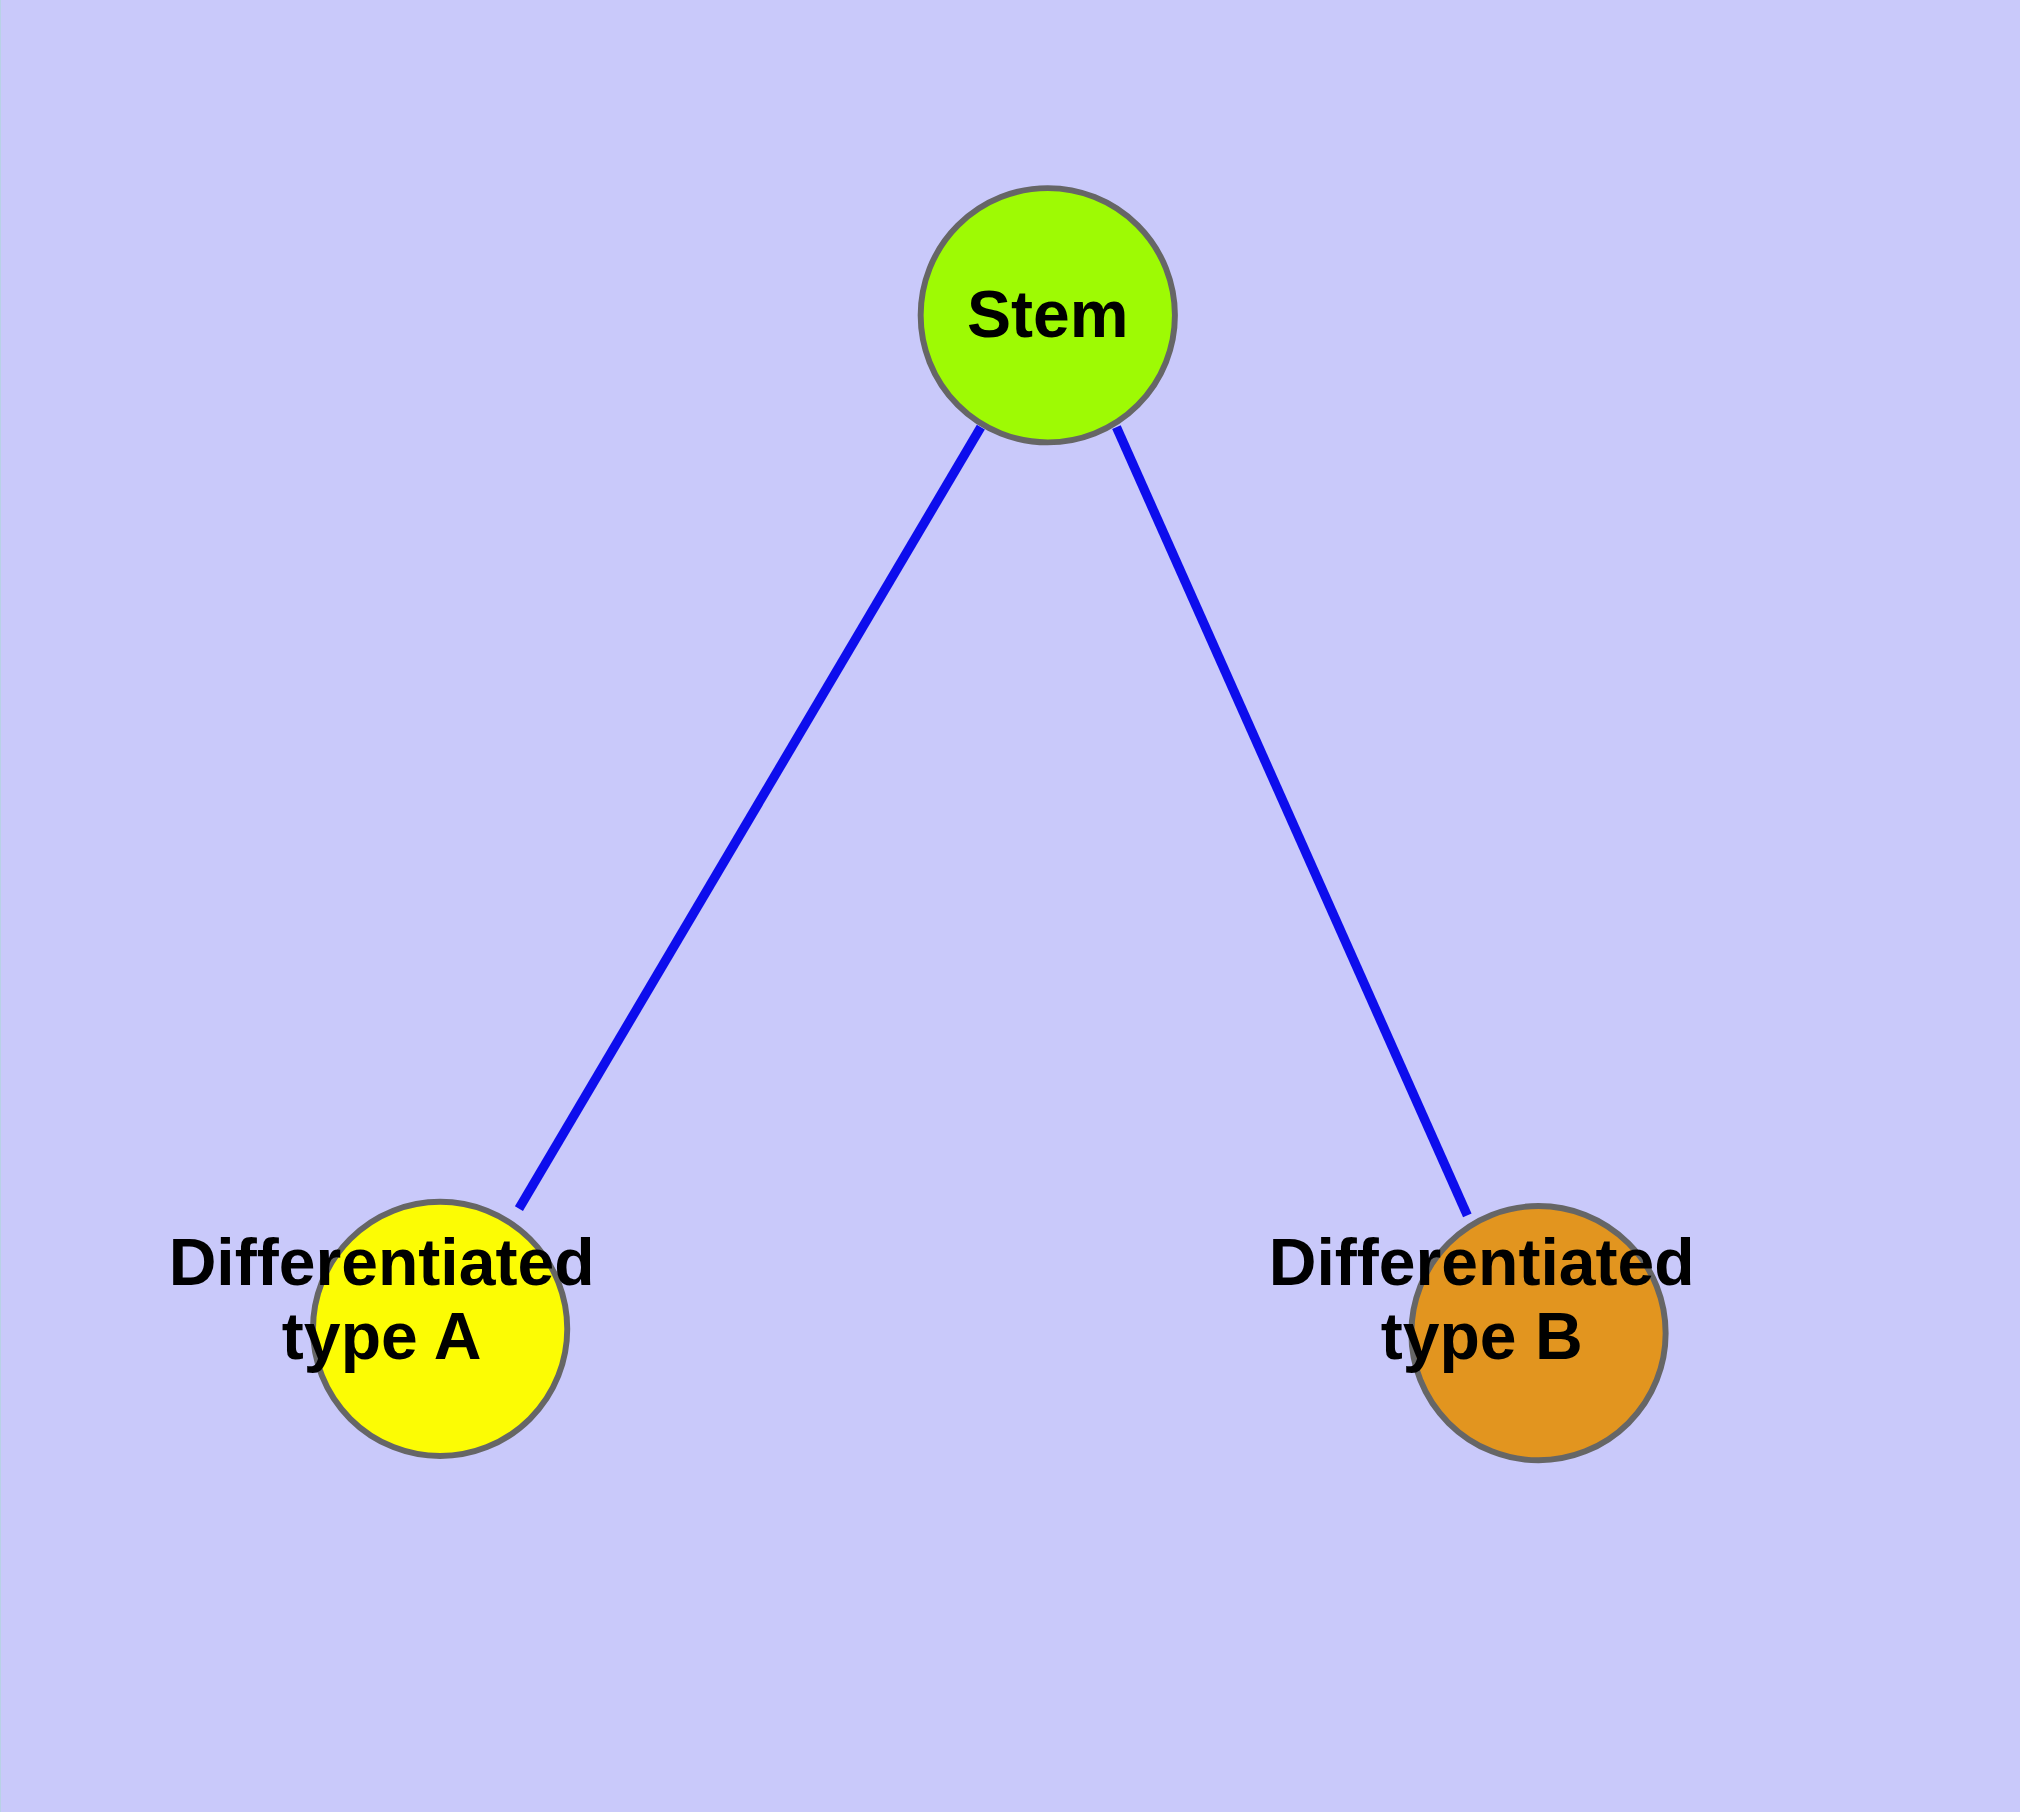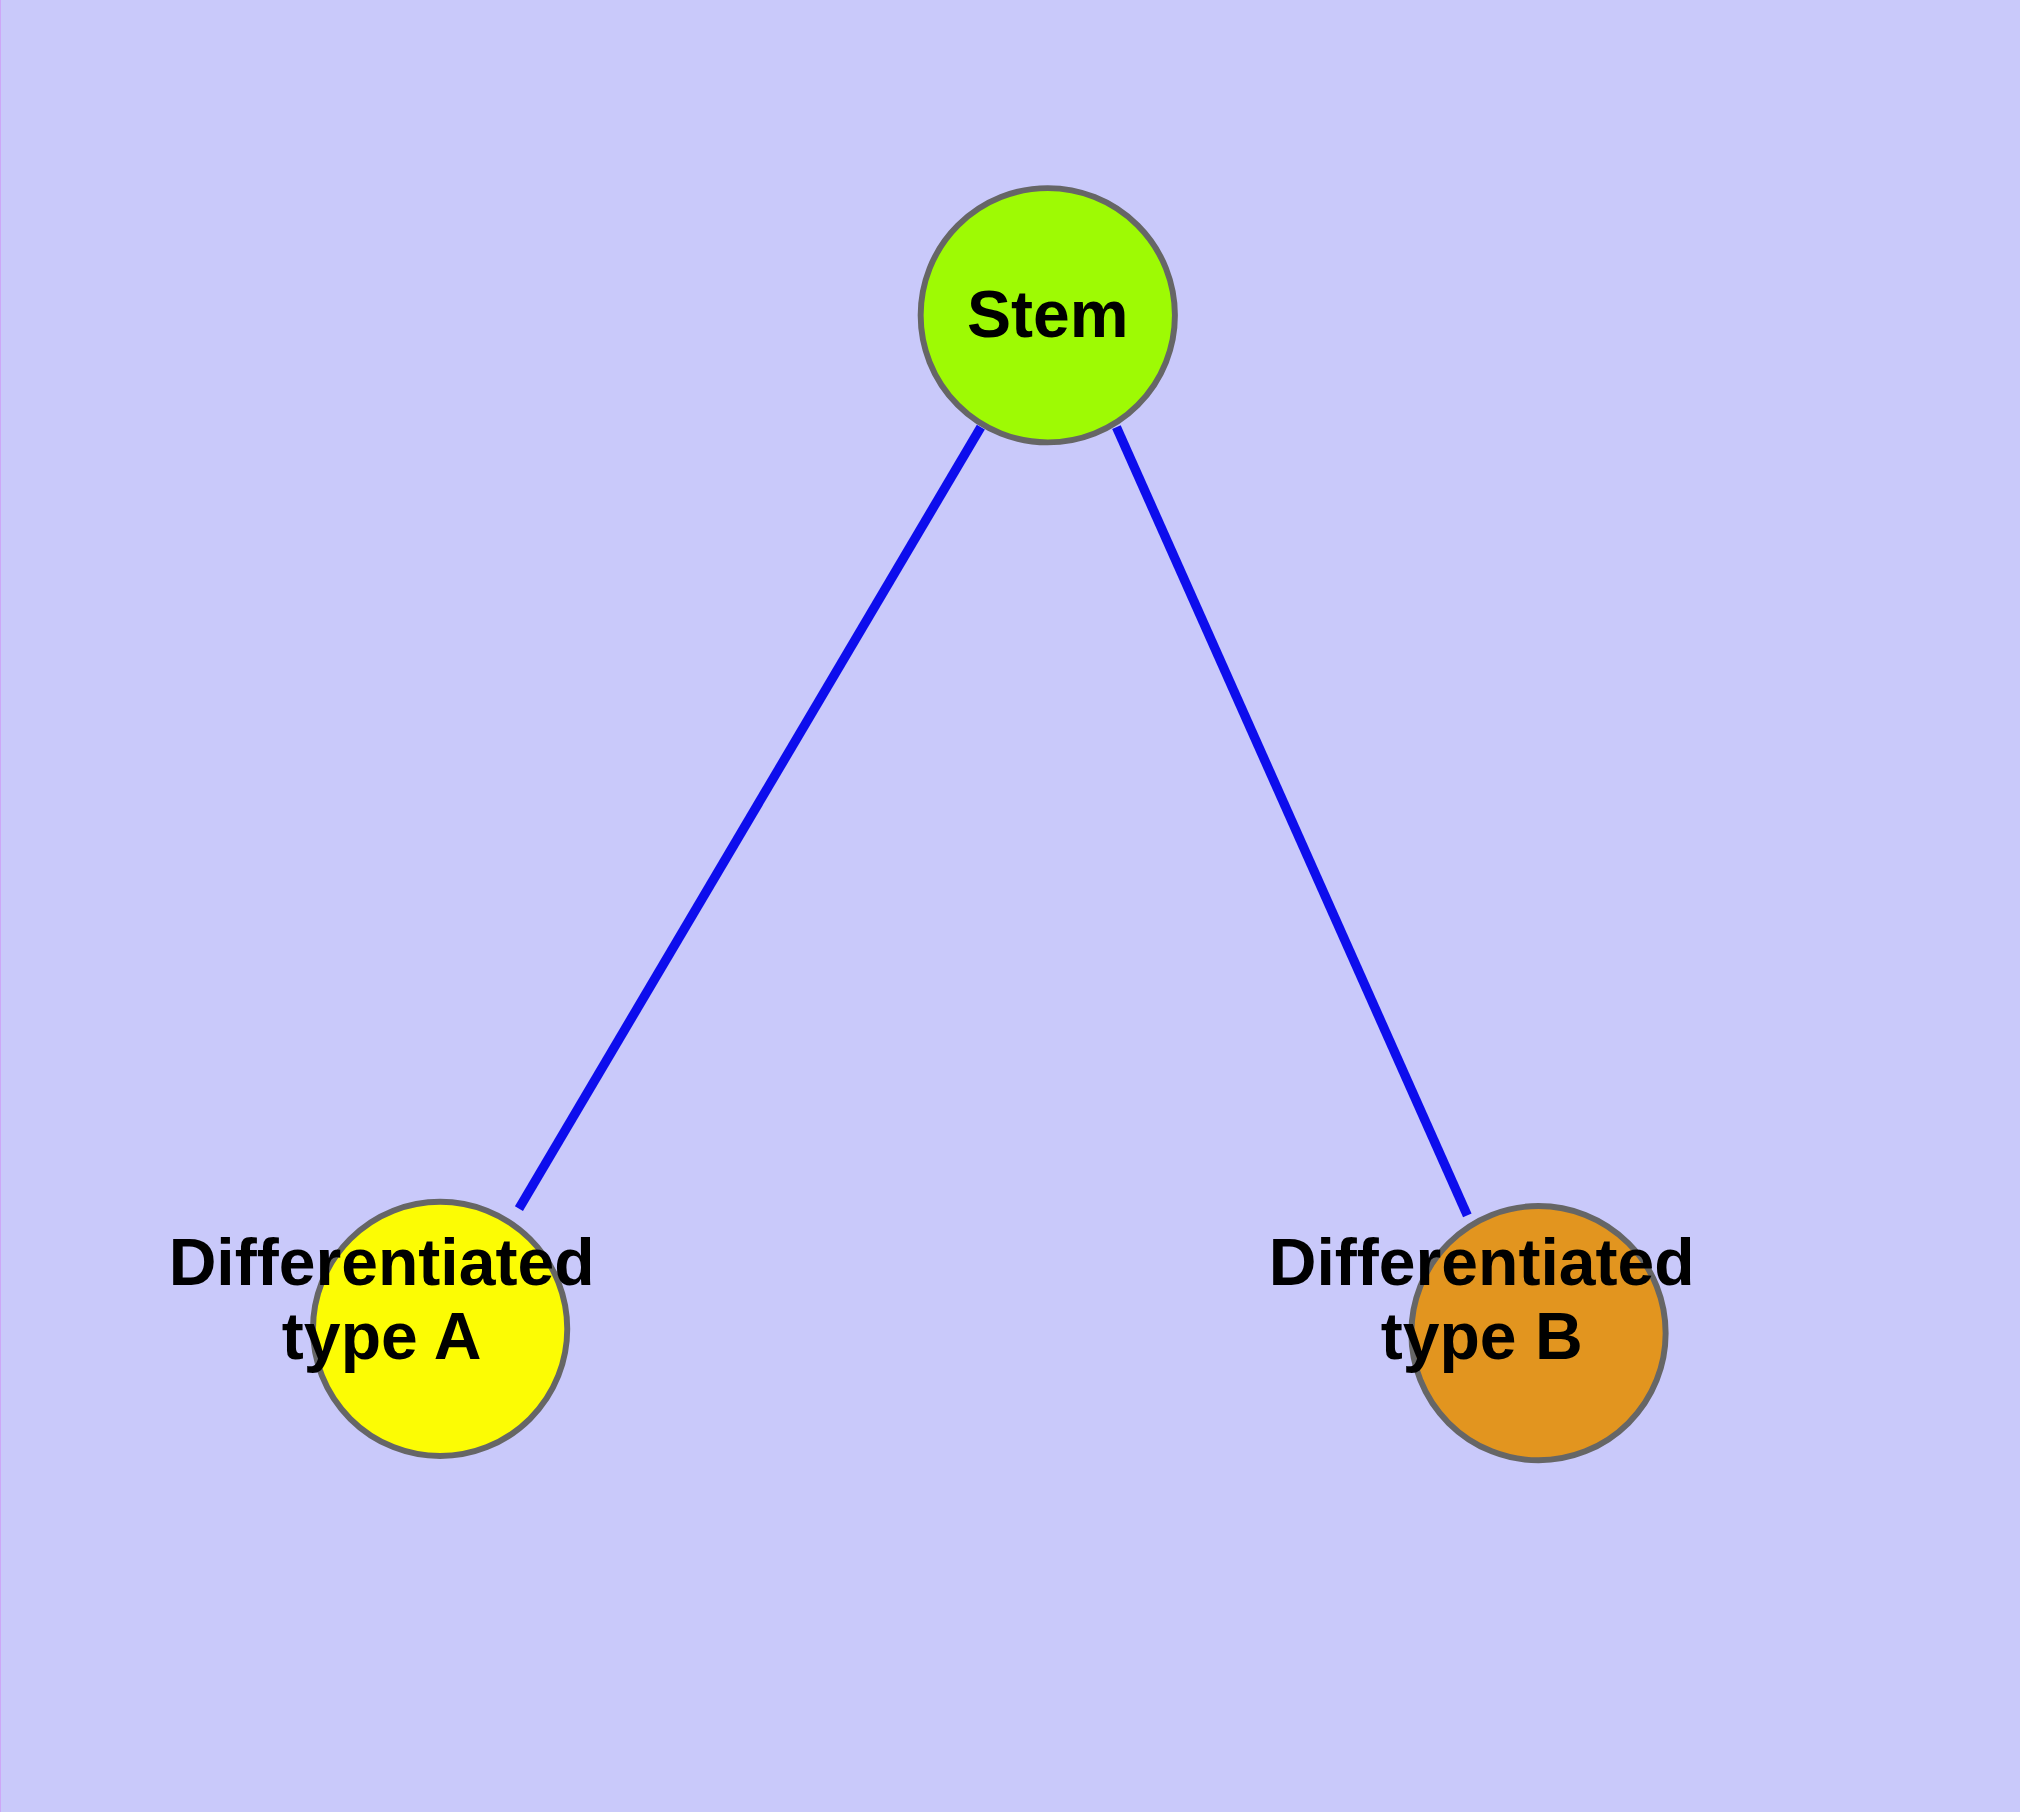--- a/index.html
+++ b/index.html
@@ -31,21 +31,21 @@
   .edge-line {
     stroke-linecap: butt;
   }
   .node-circle {
     stroke-width: 7;
   }
 </style>
 </head>
 <body>
 
-<div id="canvas-root" style="width: 2021px; height: 1812px; background: #d946ef;">
+<div id="canvas-root" style="width: 2021px; height: 1812px; background: #86efac;">
   <svg id="graph-svg" viewBox="0 0 2384 2138" xmlns="http://www.w3.org/2000/svg" style="width: 2021px; height: 1812px;">
 
     <rect id="bg-rect" x="0" y="0" width="2384" height="2138" fill="#c9c9fa"></rect>
 
     <g id="edges-layer">
         <line class="edge-line" x1="1157" y1="504" x2="612" y2="1426" stroke="#0d0ded" stroke-width="11"></line>
         <line class="edge-line" x1="1317" y1="504" x2="1731" y2="1434" stroke="#0d0ded" stroke-width="11"></line>
       </g>
     <g id="nodes-layer">
         <circle cx="1236" cy="372" r="150" fill="#9efa04" stroke="#666666" stroke-width="7" class="node-circle"></circle>

